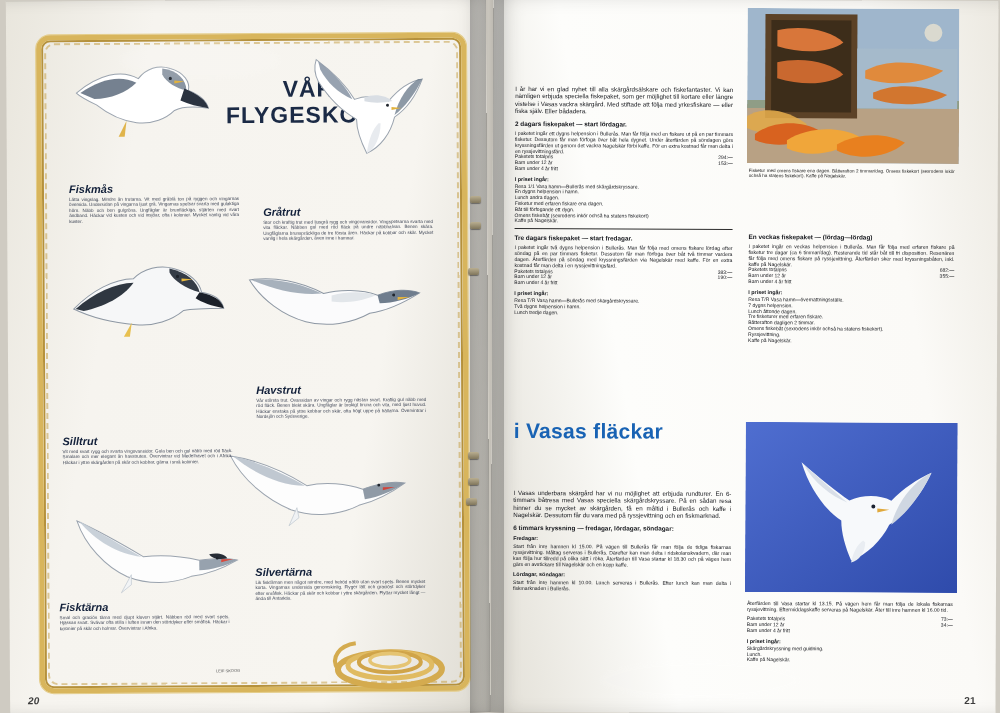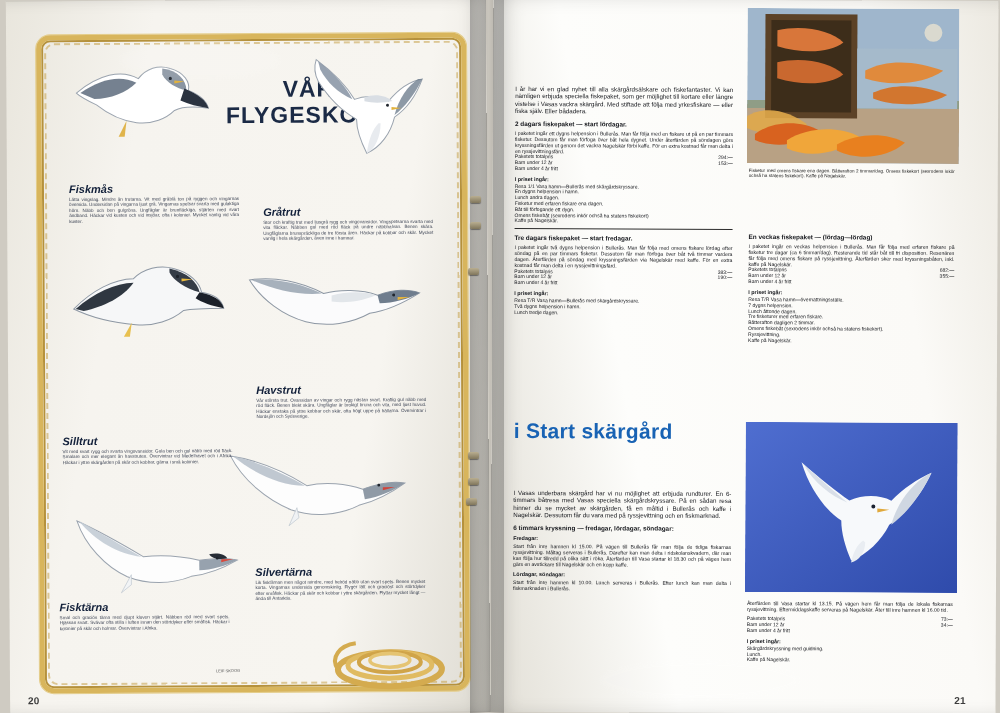--- a/index.html
+++ b/index.html
@@ -207,21 +207,21 @@
       <svg width="120" height="62" viewBox="0 0 120 62">
         <ellipse cx="60" cy="40" rx="52" ry="17" fill="none" stroke="#d4ab4f" stroke-width="6"></ellipse>
         <ellipse cx="60" cy="36" rx="42" ry="13" fill="none" stroke="#e0bb62" stroke-width="5"></ellipse>
         <ellipse cx="60" cy="33" rx="31" ry="10" fill="none" stroke="#d0a449" stroke-width="4"></ellipse>
         <ellipse cx="60" cy="31" rx="20" ry="7" fill="none" stroke="#e5c472" stroke-width="3.5"></ellipse>
         <path d="M8 40 C0 28 10 16 26 14" fill="none" stroke="#d4ab4f" stroke-width="4"></path>
       </svg>
     </div>
     <div style="position:absolute;left:206px;top:668px;font-size:4px;color:#555;">LEIF SKOOG</div>
 
-    <div class="pagenum" style="left:18px;">20</div>
+    <div class="pagenum" style="left:18px;font-style:italic;">20</div>
   </div>
 
   <div class="page" id="page-right">
 
 
     <div class="photo" style="left:254px;top:8px;width:212px;height:155px;">
       <svg width="212" height="155" viewBox="0 0 212 155">
         <rect width="212" height="155" fill="#9fb6cc"></rect>
         <rect y="96" width="212" height="59" fill="#b8a184"></rect>
         <rect y="92" width="212" height="8" fill="#8f9d86"></rect>
@@ -300,21 +300,21 @@
       <div class="li">7 dygns helpension.</div>
       <div class="li">Lunch åttonde dagen.</div>
       <div class="li">Tre fisketurer med erfaren fiskare.</div>
       <div class="li">Båtterafton dagligen 2 timmar.</div>
       <div class="li">Omens fiskebåt (sexrodens inkör ochså ha statens fiskekort).</div>
       <div class="li">Ryssjevittning.</div>
       <div class="li">Kaffe på Nagelskär.</div>
     </div>
 
     <div class="r-head" style="left:22px;top:420px;width:220px;">
-      <div>i Start skärgård</div>
+      <div>i Vasas fläckar</div>
     </div>
 
     <div class="photo" style="left:254px;top:422px;width:212px;height:170px;">
       <svg width="212" height="170" viewBox="0 0 212 170">
         <rect width="212" height="170" fill="#3f5fc4"></rect>
         <rect width="212" height="170" fill="url(#g1)"></rect>
         <defs>
           <linearGradient id="g1" x1="0" y1="0" x2="1" y2="1">
             <stop offset="0" stop-color="#4f6ed0"></stop>
             <stop offset="1" stop-color="#2f4bab"></stop>
@@ -348,21 +348,21 @@
         <span>Barn under 12 år</span>
         <span>34:—</span>
       </div>
       <div class="li">Barn under 4 år fritt</div>
       <div class="sub2">I priset ingår:</div>
       <div class="li">Skärgårdskryssning med guidning.</div>
       <div class="li">Lunch.</div>
       <div class="li">Kaffe på Nagelskär.</div>
     </div>
 
-    <div class="pagenum" style="right:30px;">21</div>
+    <div class="pagenum" style="right:20px;">21</div>
   </div>
 
   <div id="gutter"></div>
   <div class="staple" style="left:470px;top:196px;"></div>
   <div class="staple" style="left:470px;top:222px;"></div>
   <div class="staple" style="left:468px;top:268px;"></div>
   <div class="staple" style="left:468px;top:452px;"></div>
   <div class="staple" style="left:468px;top:478px;"></div>
   <div class="staple" style="left:466px;top:498px;"></div>
 

